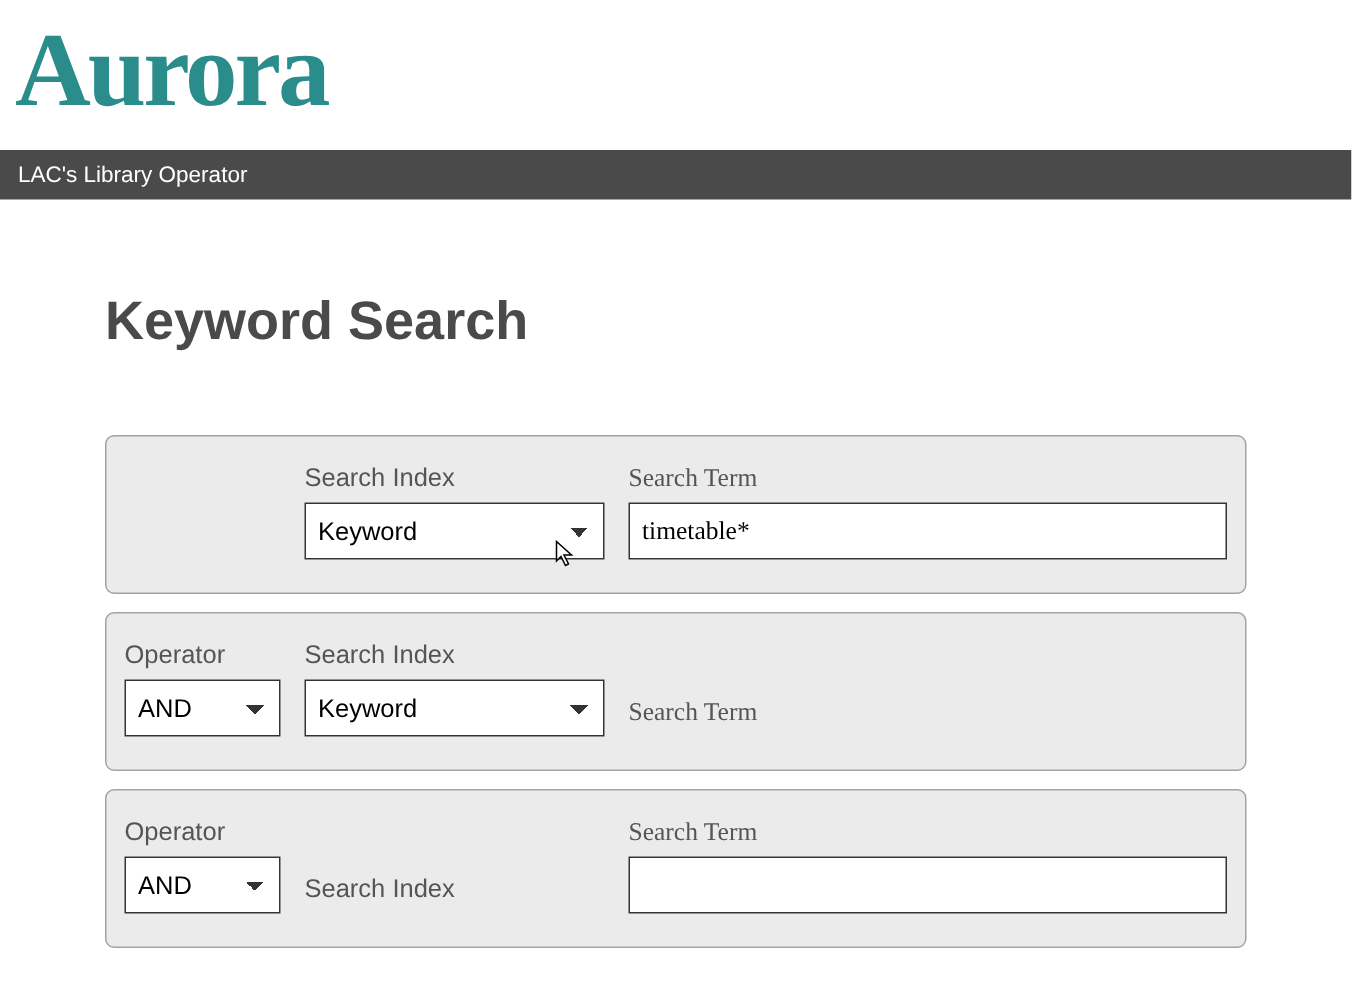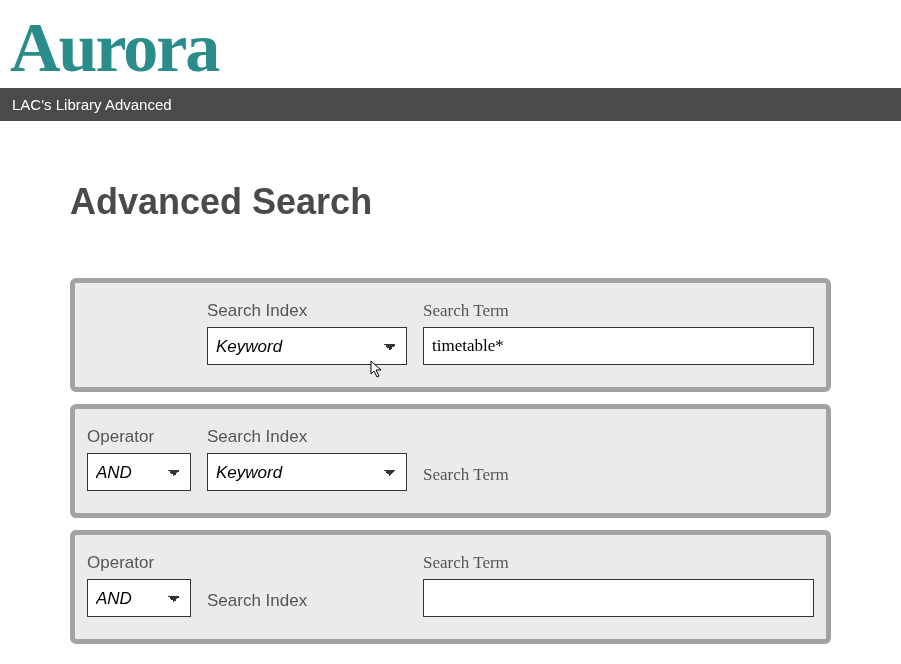--- a/index.html
+++ b/index.html
@@ -6,21 +6,21 @@
       margin: 0;
       padding: 0;
       box-sizing: border-box;
     }
     body {
       font-family: Arial, Helvetica, sans-serif;
       background: #fff;
       width: 901px;
     }
     .logo {
-      padding: 8px 10px 0 10px;
+      padding: 8px 10px 12px 10px;
     }
     .logo-text {
       font-family: Georgia, 'Times New Roman', serif;
       font-size: 70px;
       font-weight: bold;
       color: #2b8c8c;
       letter-spacing: -2px;
     }
     .nav-bar {
       background: #4a4a4a;
@@ -32,21 +32,21 @@
       padding: 60px 70px 30px 70px;
     }
     .page-title {
       font-size: 36px;
       font-weight: bold;
       color: #4a4a4a;
       margin-bottom: 55px;
     }
     .search-row {
       background: #ebebeb;
-      border: 5px solid #a3a3a3;
+      border: 1px solid #a3a3a3;
       border-radius: 6px;
       padding: 18px 12px 22px 12px;
       margin-bottom: 12px;
       display: flex;
       gap: 16px;
       align-items: flex-end;
     }
     .field-group {
       display: flex;
       flex-direction: column;
@@ -79,21 +79,20 @@
     }
     select {
       width: 100%;
       appearance: none;
       -webkit-appearance: none;
       background-image: linear-gradient(45deg, transparent 50%, #333 50%), linear-gradient(135deg, #333 50%, transparent 50%);
       background-position: calc(100% - 16px) 16px, calc(100% - 10px) 16px;
       background-size: 6px 6px, 6px 6px;
       background-repeat: no-repeat;
       padding-right: 40px;
-      font-style: italic;
     }
     .term-input-wrap {
       position: relative;
       display: flex;
       align-items: flex-start;
     }
     .term-input-wrap input {
       width: 100%;
       padding-right: 38px;
     }
@@ -121,25 +120,25 @@
     }
   </style>
 </head>
 <body>
 
 <div class="logo">
   <span class="logo-text">Aurora</span>
 </div>
 
 <div class="nav-bar">
-  <span>LAC's Library Advanced</span>
+  <span>LAC's Library Operator</span>
 </div>
 
 <div class="content">
-  <h1 class="page-title">Advanced Search</h1>
+  <h1 class="page-title">Keyword Search</h1>
 
   <div class="search-row">
     <div class="spacer-operator"></div>
     <div class="field-group index-group">
       <div class="field-label">Search Index</div>
       <select>
         <option>Keyword</option>
       </select>
     </div>
     <div class="field-group term-group">

